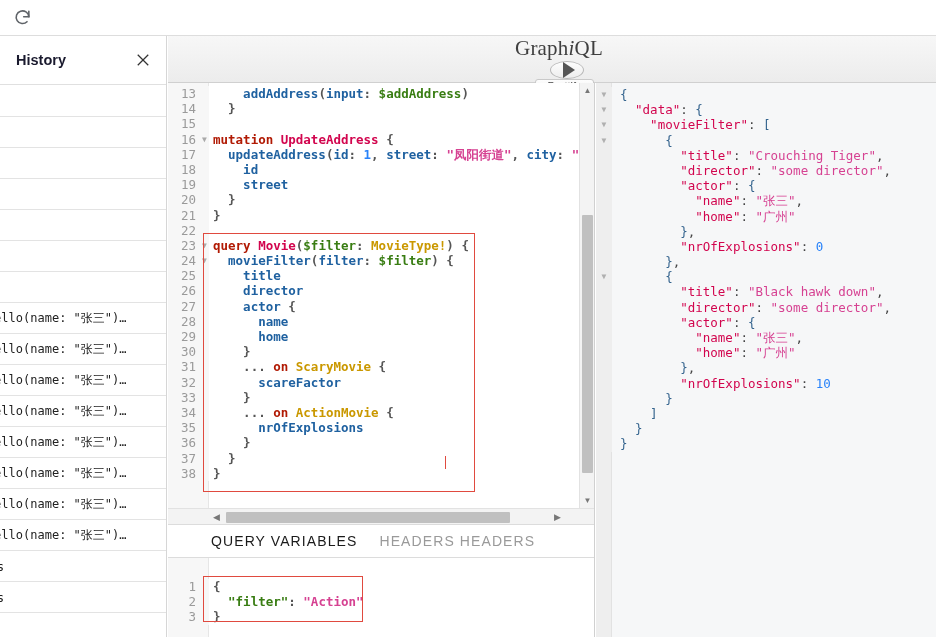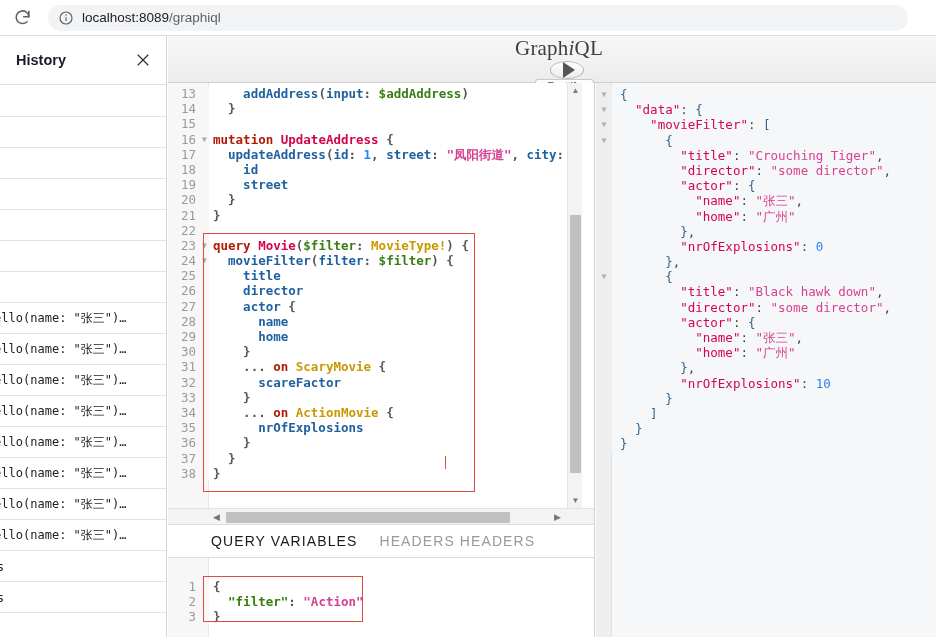--- a/index.html
+++ b/index.html
@@ -115,21 +115,21 @@
     font-family: "Liberation Sans", sans-serif;
   }
 
   
   #editor-col {
     position: absolute; left: 0; top: 47px; width: 427px; bottom: 0;
     border-right: 1px solid #d0d0d0;
     background: #fff;
   }
   #query-editor {
-    position: absolute; left: 0; top: 0; right: 12px; height: 425px;
+    position: absolute; left: 0; top: 0; right: 0; height: 425px;
     overflow: hidden; background: #ffffff;
   }
   .code {
     font-family: "DejaVu Sans Mono", monospace;
     font-size: 12.5px;
     line-height: 15.2px;
     white-space: pre;
   }
   #query-lines { position: absolute; top: 3px; left: 0; right: 0; }
   .cline { height: 15.2px; display: flex; }
@@ -240,30 +240,20 @@
 </head>
 <body>
 
 <div id="browser-bar">
   <div id="reload-button">
     <svg width="19" height="19" viewBox="0 0 24 24" fill="none" stroke="#5f6368" stroke-width="2" stroke-linecap="round">
       <path d="M20 11a8 8 0 1 0-2.3 6.3"></path>
       <polyline points="20,4 20,11 13.5,11"></polyline>
     </svg>
   </div>
-  <div id="omnibox">
-    <span id="info-icon">
-      <svg width="16" height="16" viewBox="0 0 24 24" fill="none" stroke="#5f6368" stroke-width="1.8">
-        <circle cx="12" cy="12" r="9"></circle>
-        <line x1="12" y1="11" x2="12" y2="16.5"></line>
-        <circle cx="12" cy="7.6" r="1.1" fill="#5f6368" stroke="none"></circle>
-      </svg>
-    </span>
-    <span id="url-text"><span class="host">localhost:8089</span><span class="path">/graphiql</span></span>
-  </div>
 </div>
 
 <div id="page">
 
   <div id="history-panel">
     <div id="history-header">
       <span id="history-title">History</span>
       <span id="history-close">
         <svg width="18" height="18" viewBox="0 0 24 24" stroke="#333" stroke-width="1.6" fill="none">
           <line x1="5" y1="5" x2="19" y2="19"></line>

